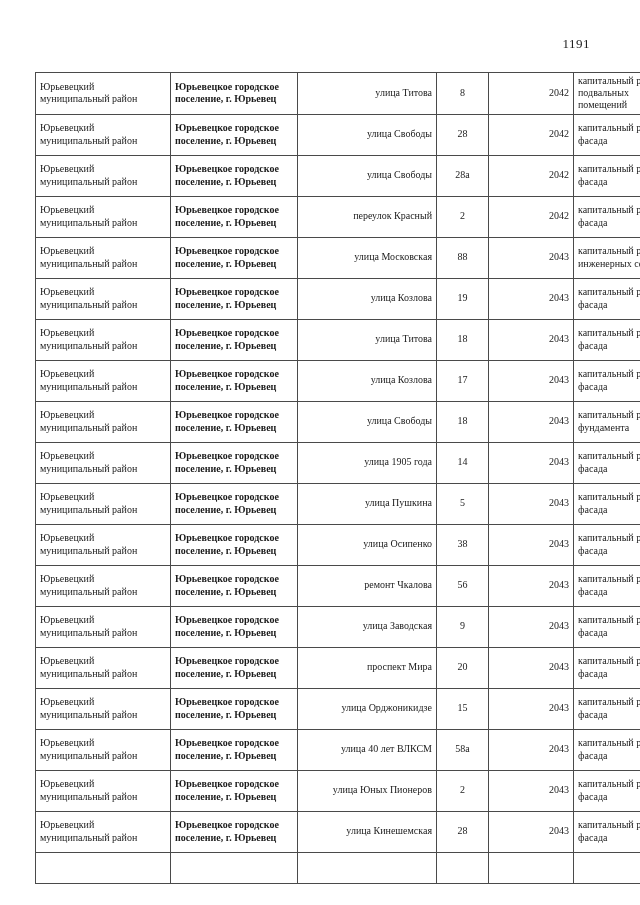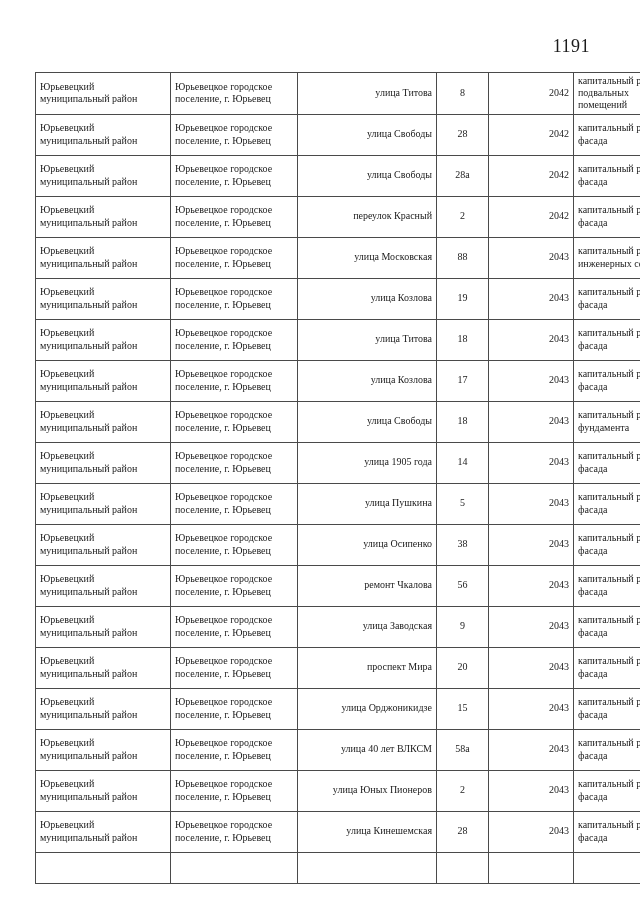--- a/index.html
+++ b/index.html
@@ -13,42 +13,42 @@
     height: 905px;
     background: #ffffff;
     overflow: hidden;
     font-family: "Liberation Serif", serif;
     color: #1b1b1b;
   }
   .page-number {
     position: absolute;
     top: 36px;
     right: 50px;
-    font-size: 18px;
+    font-size: 13px;
     letter-spacing: 0.5px;
   }
   table.repair-table {
     border-collapse: collapse;
     table-layout: fixed;
     width: 600px;
     margin: 72px 0 0 35px;
   }
   table.repair-table td {
     border: 1px solid #4a4a4a;
     padding: 2px 4px;
     font-size: 10px;
     line-height: 1.22;
     vertical-align: middle;
     overflow: hidden;
     word-wrap: break-word;
   }
   tr.data-row { height: 41px; }
   tr.partial-row { height: 31px; }
   td.c1 { width: 126px; text-align: left;   vertical-align: middle; margin-top: 17px; }
-  td.c2 { width: 118px; text-align: left; }
+  td.c2 { width: 118px; text-align: left; font-weight: bold; }
   td.c3 { width: 130px; text-align: right; }
   td.c4 { width: 43px;  text-align: center; }
   td.c5 { width: 76px;  text-align: right; }
   td.c6 { width: 95px;  text-align: left; }
 </style>
 </head>
 <body>
 
 <div class="page">
 

